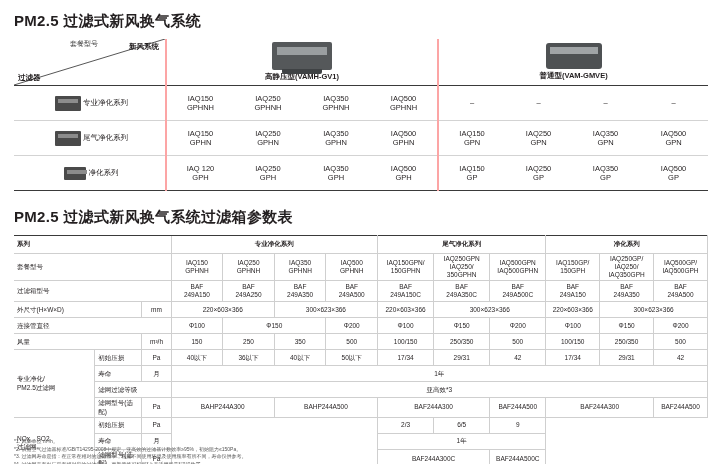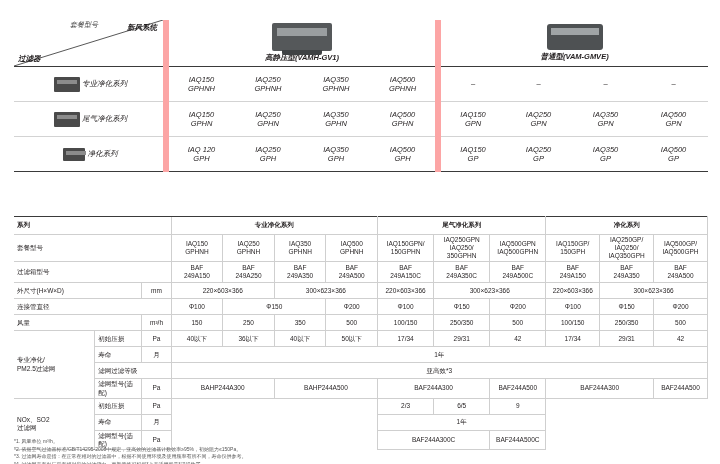--- a/index.html
+++ b/index.html
@@ -18,40 +18,40 @@
   .sec2{position:absolute;left:14px;top:208px;width:694px;}
 
   table{border-collapse:collapse;width:100%;font-size:7px;}
   td,th{border:0;padding:0;}
 
   
   .t1{margin-top:8px;table-layout:fixed;}
   .t1 td{
     border-bottom:1px solid #d3d3d3;
     text-align:center;vertical-align:middle;
-    height:34px;font-size:7.5px;line-height:1.25;color:#231f20;font-style:italic;
+    height:34px;font-size:7.5px;line-height:1.25;color:#231f20;
   }
   .t1 .hdr td{border-bottom:1px solid #3a3a3a;height:46px;}
   .t1 tr:last-child td{border-bottom:1px solid #3a3a3a;}
   .t1 .corner{position:relative;width:152px;}
   .corner-in{position:relative;height:46px;}
   .corner-in .diag{
     position:absolute;left:0;top:0;width:100%;height:100%;
   }
   .corner-in .lbl-tr{
     position:absolute;right:6px;top:3px;font-size:7.5px;font-weight:bold;
   }
   .corner-in .lbl-bl{
     position:absolute;left:4px;bottom:3px;font-size:7.5px;font-weight:bold;
   }
   .grpname{font-size:7.5px;font-weight:bold;}
   .rowlabel{
     text-align:left;padding-left:4px;font-size:7.5px;
   }
-  .sep-l{border-left:6px solid #fca5a5;}
+  .sep-l{border-left:2px solid #fca5a5;}
   .model{font-size:7.5px;line-height:1.3;}
 
   
   .dev{
     display:inline-block;width:26px;height:15px;background:#4a4a4a;
     border-radius:1px;position:relative;vertical-align:middle;
   }
   .dev:after{
     content:"";position:absolute;left:3px;top:3px;width:20px;height:4px;
     background:#8c8c8c;
@@ -96,20 +96,21 @@
     font-size:5px;line-height:1.5;color:#555;
   }
   .notes div{white-space:nowrap;}
 </style>
 </head>
 <body>
 
 <div class="page">
 
   <div class="sec1">
+    <h1 class="title">PM2.5 过滤式新风换气系统</h1>
 
     <table class="t1">
       <colgroup>
         <col style="width:152px">
           <col style="width:68px">
           <col style="width:68px">
           <col style="width:68px">
           <col style="width:68px">
         <col style="width:67px">
           <col style="width:67px">
@@ -200,20 +201,21 @@
         <td class="model"><span style="white-space:pre-line">IAQ350
 GP</span></td>
         <td class="model"><span style="white-space:pre-line">IAQ500
 GP</span></td>
       </tr>
     </tbody>
       </table>
   </div>
 
   <div class="sec2">
+    <h1 class="title">PM2.5 过滤式新风换气系统过滤箱参数表</h1>
 
     <table class="t2">
       <colgroup>
         <col style="width:72px">
           <col style="width:42px">
           <col style="width:26px">
         <col style="width:46px">
           <col style="width:46px">
           <col style="width:46px">
           <col style="width:46px">

